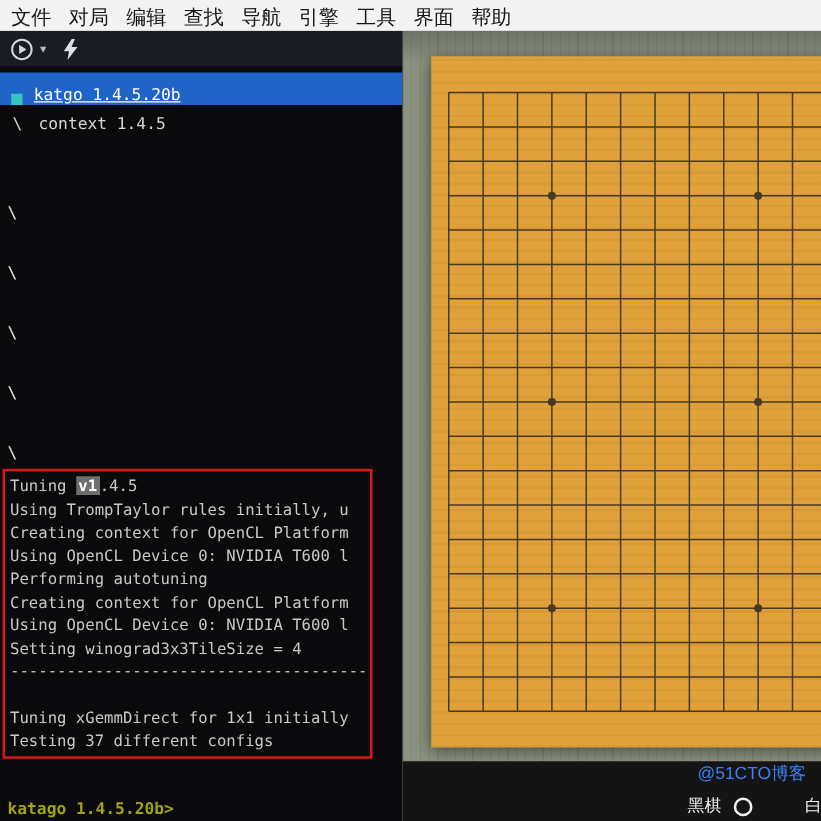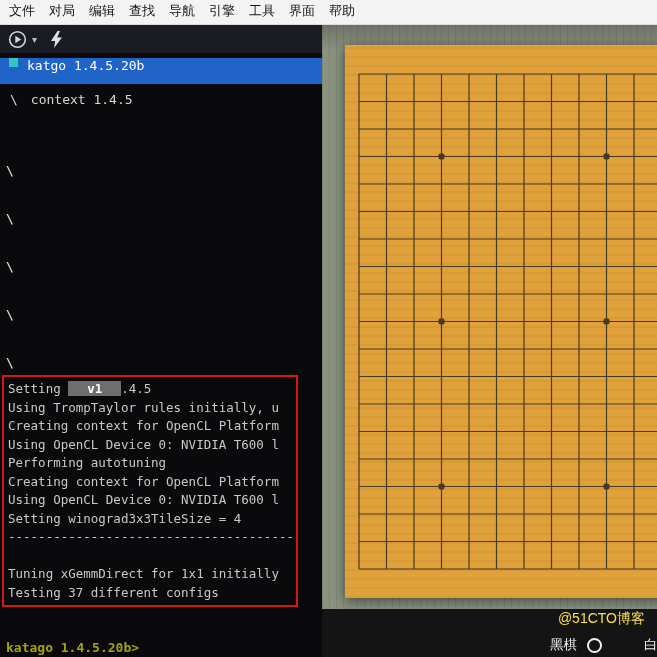--- a/index.html
+++ b/index.html
@@ -4,60 +4,60 @@
 <style>
   * { margin:0; padding:0; box-sizing:border-box; }
   html,body { width:657px; height:657px; }
   body { font-family:"Liberation Sans","DejaVu Sans",sans-serif; background:#000; }
   .screen { position:relative; width:657px; height:657px; overflow:hidden; background:#0b0b0d; }
 
   
   .menubar {
     position:absolute; top:0; left:0; width:657px; height:25px;
     background:#f3f3f3; border-bottom:1px solid #dcdcdc;
-    display:flex; align-items:flex-end; gap:14px; padding:4px 9px;
-    font-size:13px; color:#151515;
+    display:flex; align-items:flex-start; gap:14px; padding:4px 9px;
+    font-size:16px; color:#151515;
   }
   .menubar span { cursor:default; }
 
   
   .left-panel {
     position:absolute; top:25px; left:0; width:322px; bottom:0;
     background:#0a0a0c; overflow:hidden;
   }
   .toolbar {
     height:28px; background:#1b1b24; display:flex; align-items:center;
     padding:0 8px; gap:5px;
   }
   .tb-icon { display:flex; align-items:center; justify-content:center; }
   .dd-arrow { color:#b9bdc8; font-size:10px; margin-right:8px; }
 
   .session-selected {
-    height:26px; background:#2064c8; display:flex; align-items:flex-start;
+    height:26px; background:#2064c8; display:flex; align-items:flex-end;
     gap:9px; padding:0 9px; color:#ffffff;
-    font:13px "DejaVu Sans Mono","Liberation Mono",monospace; margin-top:5px;
+    font:13px "DejaVu Sans Mono","Liberation Mono",monospace; margin-top:5px;text-decoration:underline;
   }
   .engine-square { width:9px; height:9px; background:#35c5c0; flex:0 0 auto; }
   .session-engine {
     height:24px; display:flex; align-items:center; gap:13px; padding:0 10px;
     color:#d6d6d6; font:13px "DejaVu Sans Mono","Liberation Mono",monospace; margin-top:3px;
   }
 
   .cmd-block {
     margin-top:48px; padding-left:6px;
     font:13px "DejaVu Sans Mono","Liberation Mono",monospace;
   }
   .t-line { height:24px; line-height:24px; color:#e8e8e8; white-space:pre; overflow:hidden; }
 
   .output-box {
     margin:0 24px 0 2px; border:2px solid #d81616; padding:3px 4px;
     font:12.5px "DejaVu Sans Mono","Liberation Mono",monospace; color:#c9c9c9;
   }
   .o-line { height:18.5px; line-height:18.5px; white-space:pre; overflow:hidden; }
-  .hl { background:#6e6e6e; color:#ffffff; font-weight:bold; padding:0 19px; }
+  .hl { background:#6e6e6e; color:#ffffff; font-weight:bold; padding:0 2px; }
 
   .bottom-prompt {
     position:absolute; left:6px; bottom:-7px; height:24px; line-height:24px;
     font:13px "DejaVu Sans Mono","Liberation Mono",monospace;
     color:#a3a312; font-weight:bold; white-space:pre;
   }
 
   
   .right-region {
     position:absolute; top:25px; left:322px; right:0; bottom:0; overflow:hidden;
@@ -71,21 +71,21 @@
     background-color:#e0a13a;
     background-image: repeating-linear-gradient(0deg, rgba(150,95,20,.10) 0 2px, rgba(0,0,0,0) 2px 9px);
     box-shadow:0 3px 12px rgba(0,0,0,.5);
   }
   .board svg { display:block; }
 
   .bottom-strip {
     position:absolute; left:0; right:0; bottom:0; height:48px; background:#141414;
   }
   .watermark {
-    position:absolute; right:12px; top:1px; color:#fde047; font-size:14px;
+    position:absolute; right:12px; top:1px; color:#3b82f6; font-size:14px;
   }
   .status-row {
     position:absolute; right:-14px; bottom:3px; display:flex; align-items:center;
     color:#efefef; font-size:13.5px; white-space:nowrap;
   }
   .stone-ring {
     width:15px; height:15px; border:2.5px solid #f0f0f0; border-radius:50%;
     margin-left:10px; flex:0 0 auto;
   }
   .white-label { margin-left:42px; }
@@ -152,21 +152,21 @@
       </div>
       <div class="t-line">\</div>
 
       <div class="t-line">
         
       </div>
       <div class="t-line">\</div>
     </div>
 
     <div class="output-box">
-      <div class="o-line"><span>Setting </span><span class="hl">v1</span><span>.4.5</span></div>
+      <div class="o-line"><span>Tuning </span><span class="hl">v1</span><span>.4.5</span></div>
       <div class="o-line">Using TrompTaylor rules initially, u</div>
       <div class="o-line">Creating context for OpenCL Platform</div>
       <div class="o-line">Using OpenCL Device 0: NVIDIA T600 l</div>
       <div class="o-line">Performing autotuning</div>
       <div class="o-line">Creating context for OpenCL Platform</div>
       <div class="o-line">Using OpenCL Device 0: NVIDIA T600 l</div>
       <div class="o-line">Setting winograd3x3TileSize = 4</div>
       <div class="o-line">--------------------------------------</div>
       <div class="o-line"></div>
       <div class="o-line">Tuning xGemmDirect for 1x1 initially</div>

